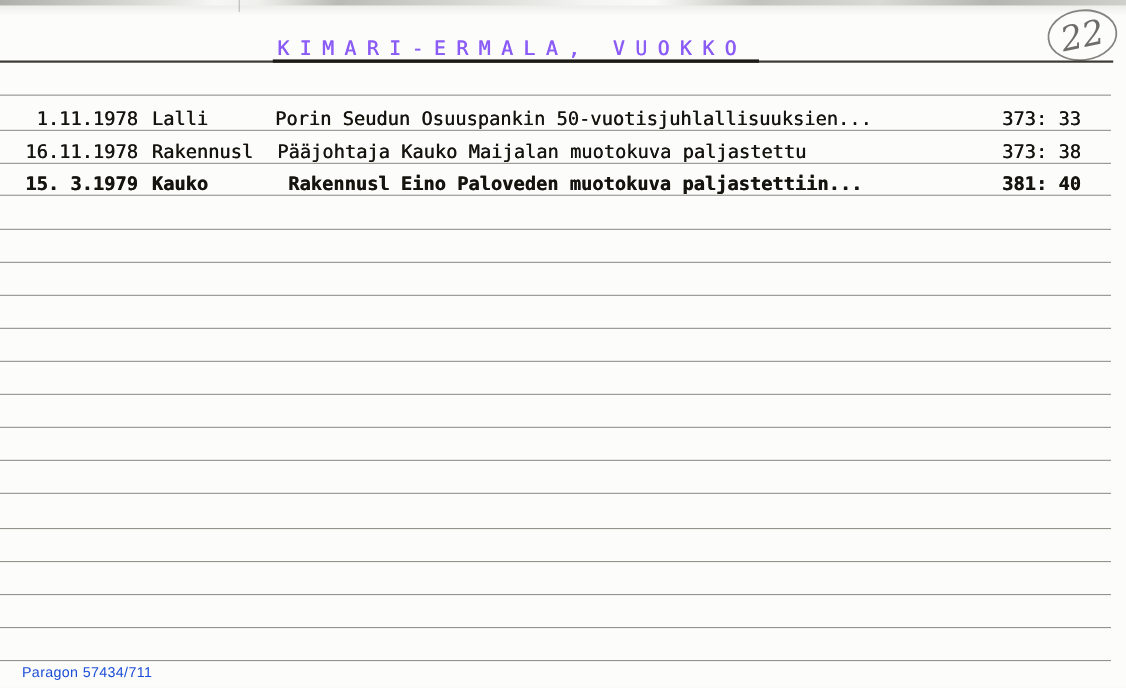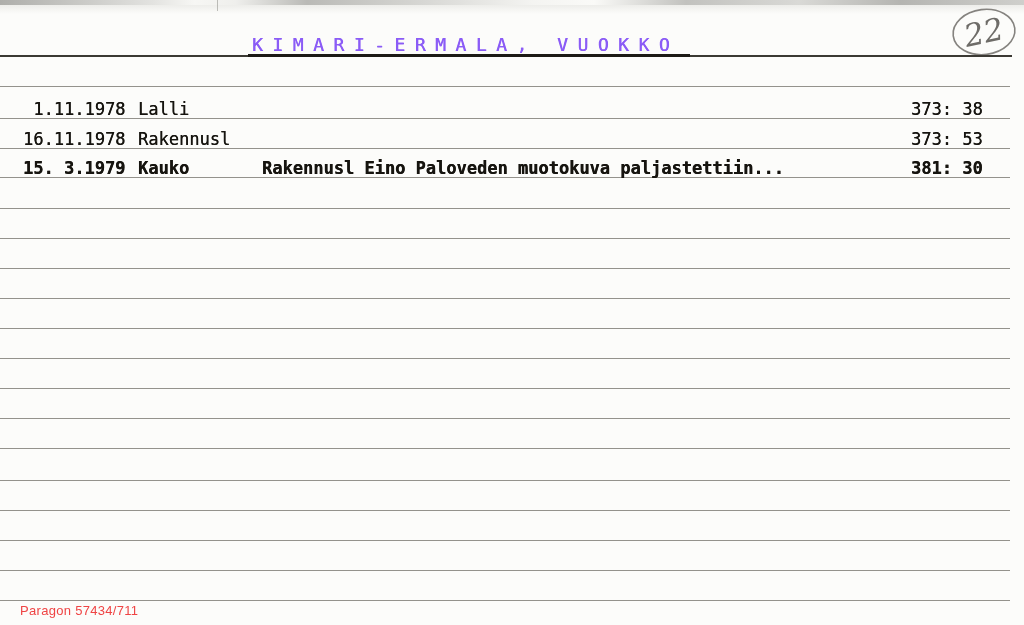--- a/index.html
+++ b/index.html
@@ -57,21 +57,21 @@
     color:#8b5cf6;white-space:pre;
     text-shadow:0.45px 0 0 currentColor;
   }
   .row{position:absolute;left:0;width:1024px;height:18px;}
   .c-date{left:23px;}
   .c-source{left:138px;}
   .c-ref{left:911px;}
   .footer-note{
     position:absolute;left:20px;top:603px;
     font-family:"Liberation Sans", sans-serif;
-    font-size:13px;color:#ef4444;letter-spacing:.3px;
+    font-size:13px;color:#1d4ed8;letter-spacing:.3px;
   }
   .page-badge{position:absolute;left:947px;top:3px;width:76px;height:56px;}
 </style>
 </head>
 <body>
 
 <div class="card">
 
   <div class="top-edge"></div>
   <div class="top-smudge"></div>
@@ -103,31 +103,33 @@
       <div class="rline" style="top: 480px;"></div>
       <div class="rline" style="top: 510px;"></div>
       <div class="rline" style="top: 540px;"></div>
       <div class="rline" style="top: 570px;"></div>
       <div class="rline" style="top: 600px;"></div>
     </div>
 
   <div class="row" style="top:101px;">
     <span class="typed c-date"> 1.11.1978</span>
     <span class="typed c-source">Lalli</span>
-    <span class="typed c-ref">373: 38</span>
+    <span class="typed" style="left:250px;">Porin Seudun Osuuspankin 50-vuotisjuhlallisuuksien...</span>
+    <span class="typed c-ref">373: 33</span>
   </div>
 
   <div class="row" style="top:131px;">
     <span class="typed c-date">16.11.1978</span>
     <span class="typed c-source">Rakennusl</span>
-    <span class="typed c-ref">373: 53</span>
+    <span class="typed" style="left:252px;">Pääjohtaja Kauko Maijalan muotokuva paljastettu</span>
+    <span class="typed c-ref">373: 38</span>
   </div>
 
   <div class="row" style="top:160px;font-weight:bold;">
     <span class="typed c-date">15. 3.1979</span>
     <span class="typed c-source">Kauko</span>
     <span class="typed" style="left:262px;">Rakennusl Eino Paloveden muotokuva paljastettiin...</span>
-    <span class="typed c-ref">381: 30</span>
+    <span class="typed c-ref">381: 40</span>
   </div>
 
   <div class="footer-note">Paragon 57434/711</div>
 
 </div>
 
 </body></html>

